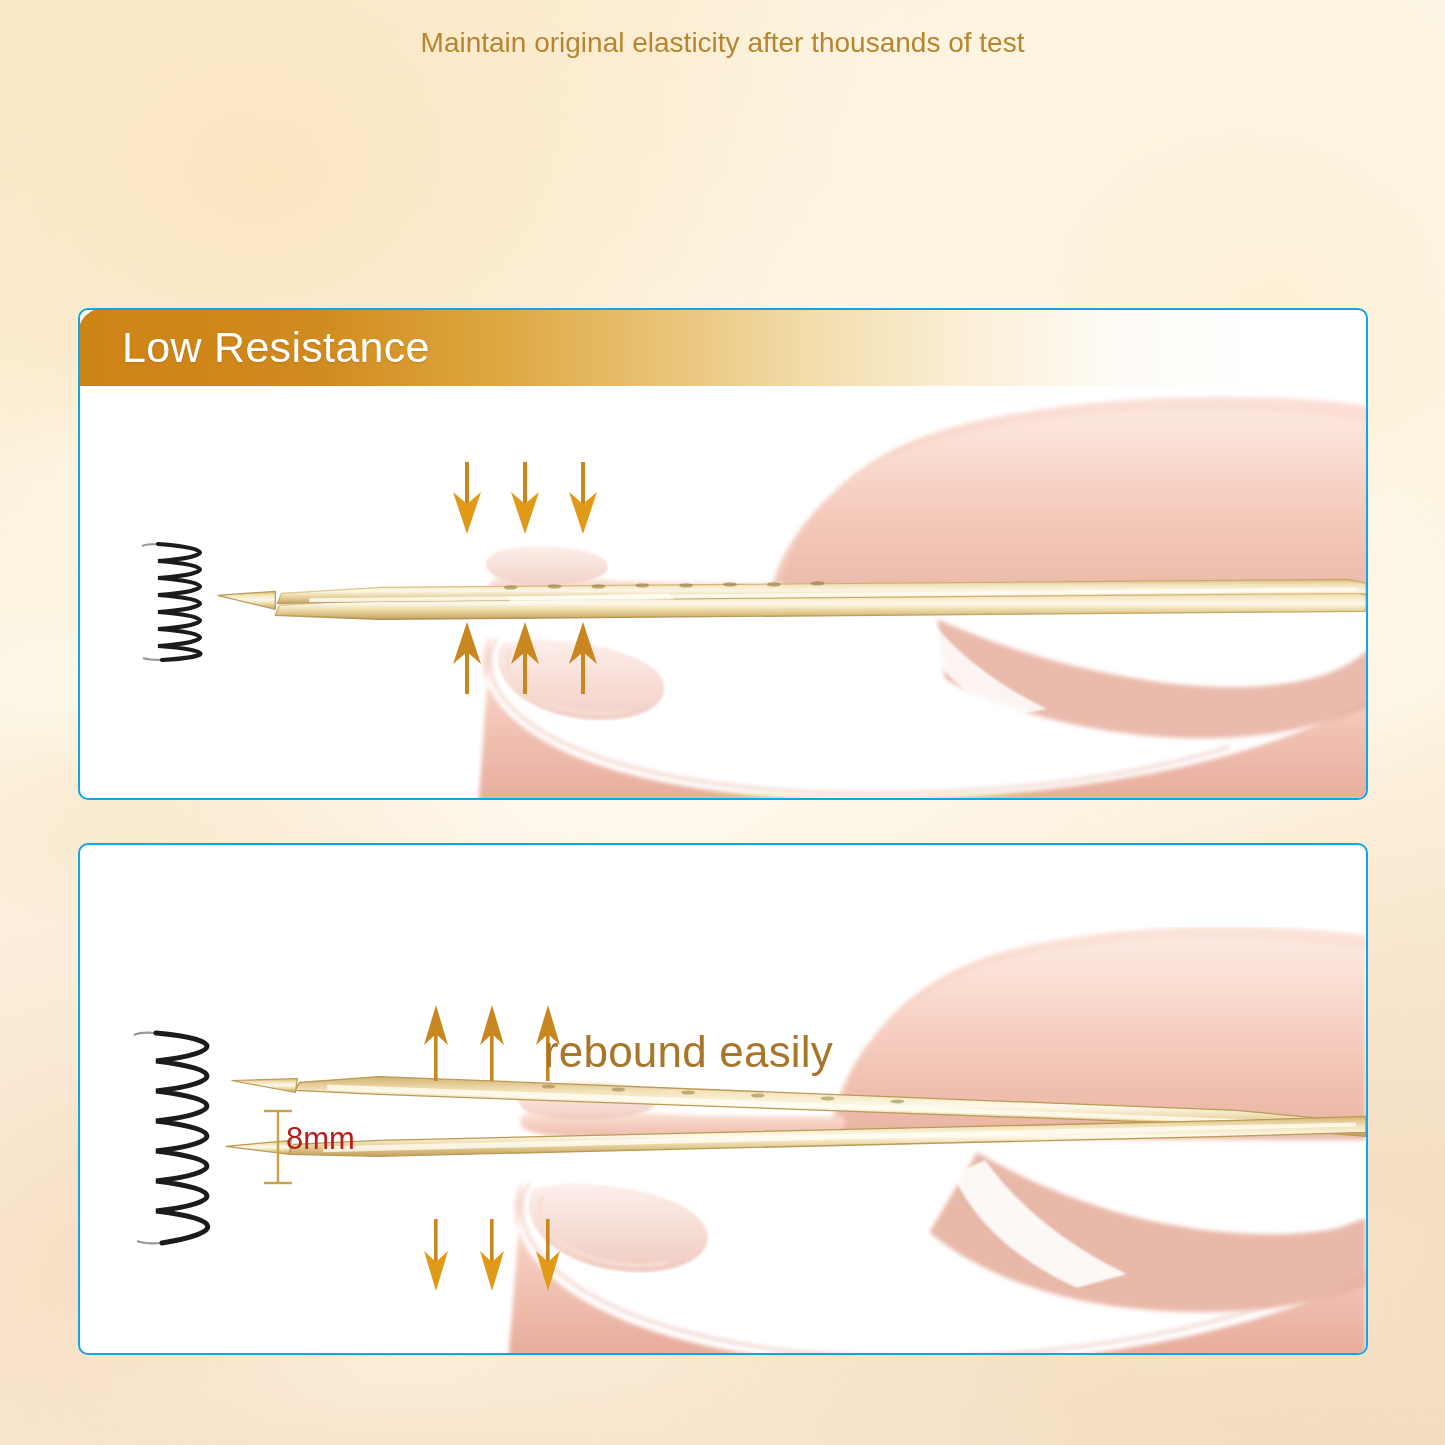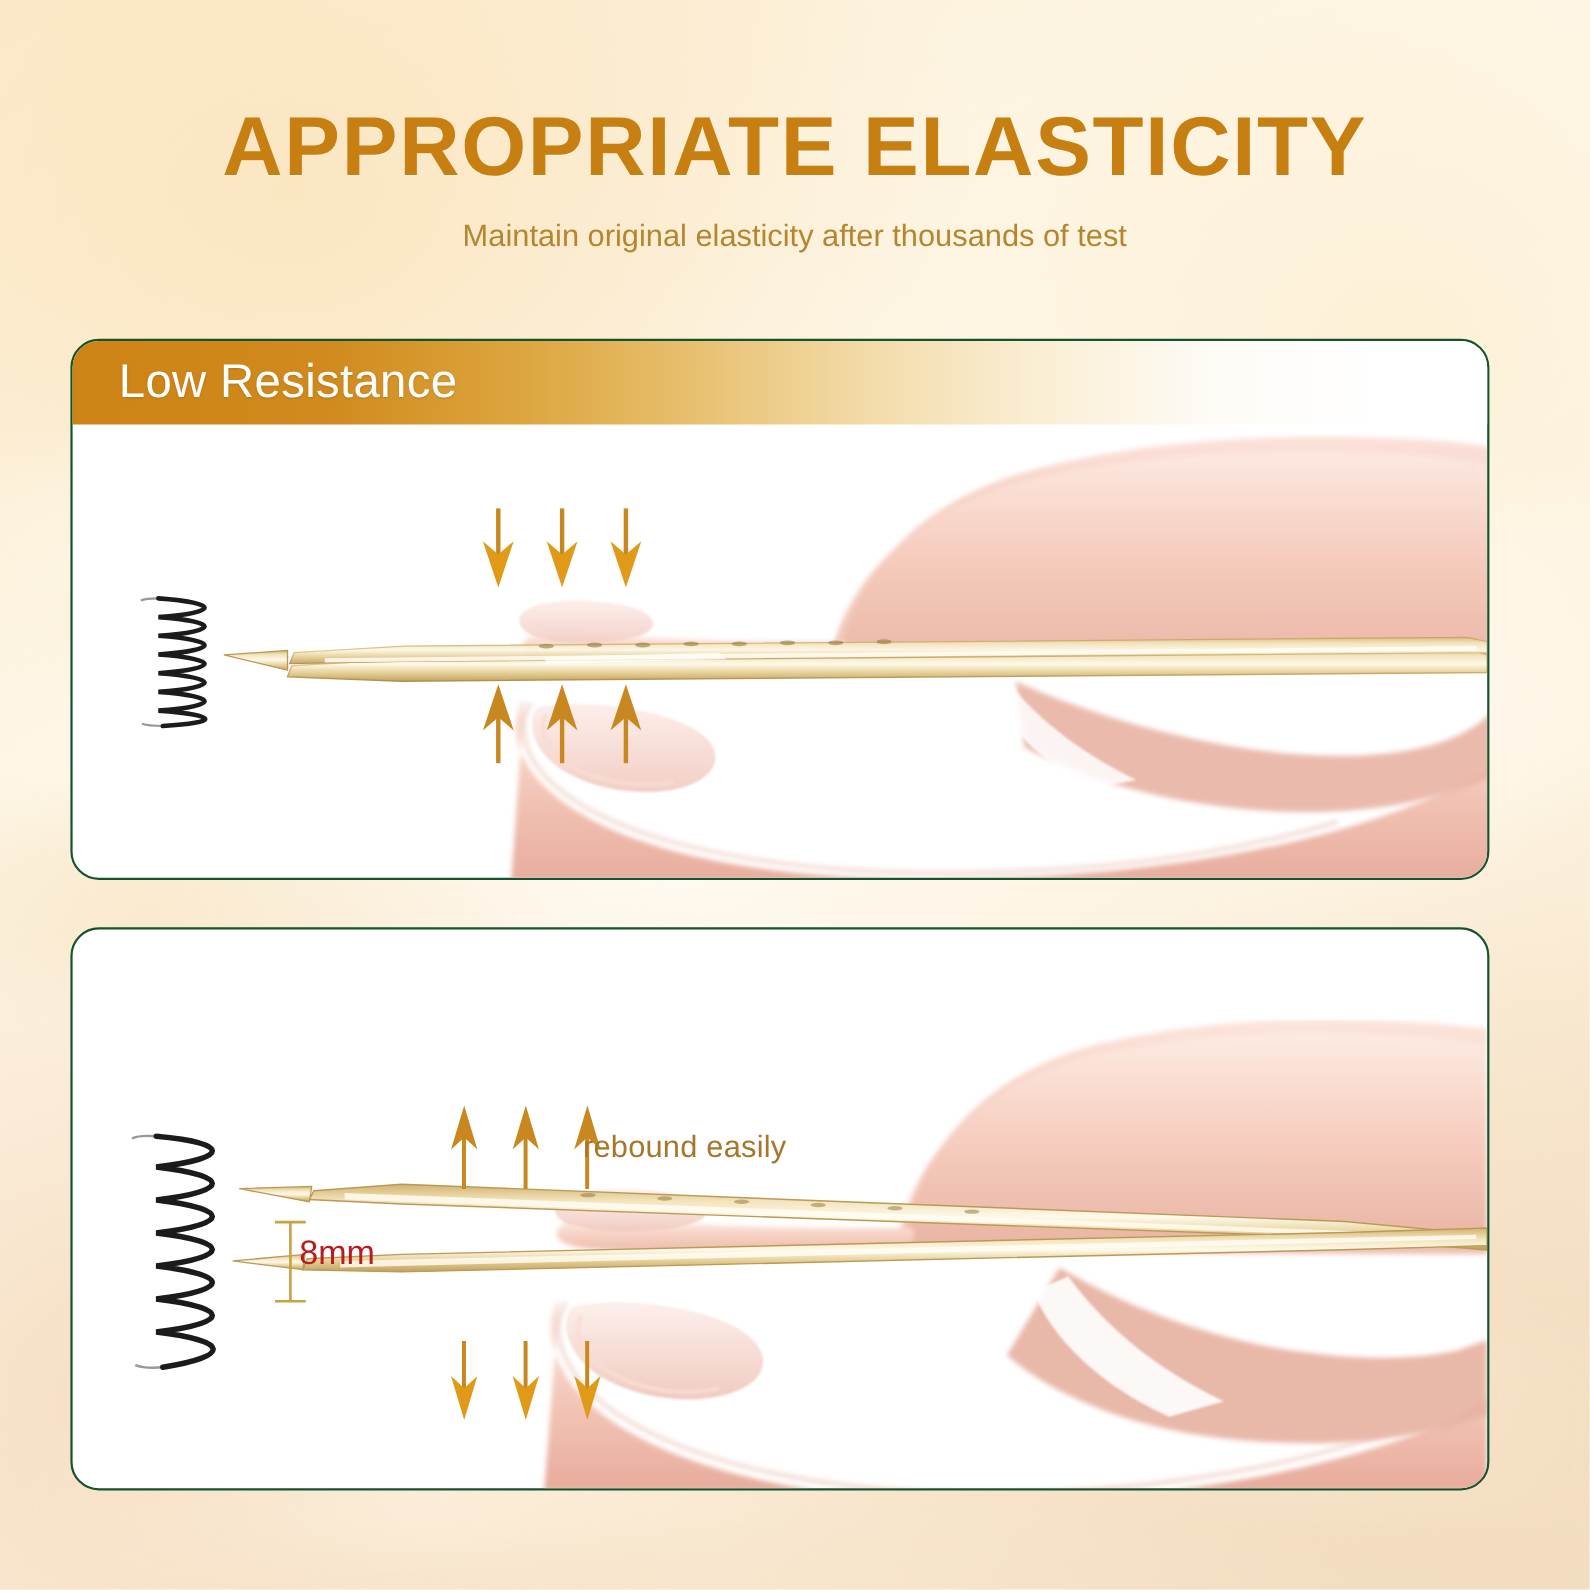--- a/index.html
+++ b/index.html
@@ -52,24 +52,24 @@
   .subtitle {
     margin-top:28px;
     font-size:28px; line-height:1.1;
     font-weight:400;
     color:#b5862f;
   }
 
   
   .panel {
     position:absolute; z-index:6;
-    left:64px; width:1290px;
+    left:78px; width:1290px;
     background:#ffffff;
-    border:2px solid #14532d;
-    border-radius:26px;
+    border:2px solid #0ea5e9;
+    border-radius:10px;
     overflow:hidden;
   }
   #panel-low  { top:308px;  height:492px; }
   #panel-high { top:843px;  height:512px; }
 
   .panel-header {
     position:absolute; top:-2px; left:-2px;
     width:calc(100% + 4px);
     height:78px;
     background:linear-gradient(90deg,
@@ -105,21 +105,21 @@
   
   .arrows { position:absolute; display:flex; gap:24px; align-items:flex-start; }
   #arrows-low-down  { left:370px; top:74px;  }
   #arrows-low-up    { left:370px; top:232px; }
   #arrows-high-up   { left:340px; top:76px;  }
   #arrows-high-down { left:340px; top:292px; }
 
   
   #rebound-label {
     position:absolute; left:464px; top:100px;
-    font-size:28px; color:#a8762a; font-weight:400;
+    font-size:44px; color:#a8762a; font-weight:400;
     letter-spacing:.2px;
   }
 
   
   #dim-8mm { position:absolute; left:178px; top:178px; width:150px; height:84px; }
   #dim-8mm-label {
     position:absolute; left:206px; top:194px;
     font-size:31px; color:#b91c1c;
   }
 
@@ -134,21 +134,20 @@
 <div id="bg">
   <div class="bg-base"></div>
   <div class="streak s1"></div>
   <div class="streak s2"></div>
   <div class="streak s3"></div>
   <div class="streak s4"></div>
   <div class="streak s5"></div>
 </div>
 
 <div class="head-wrap">
-  <div class="title">APPROPRIATE ELASTICITY</div>
   <div class="subtitle">Maintain original elasticity after thousands of test</div>
 </div>
 
 <div class="panel" id="panel-low">
 
   <div class="panel-header">
     <div class="panel-header-label">Low Resistance</div>
   </div>
 
   <div class="panel-body">

